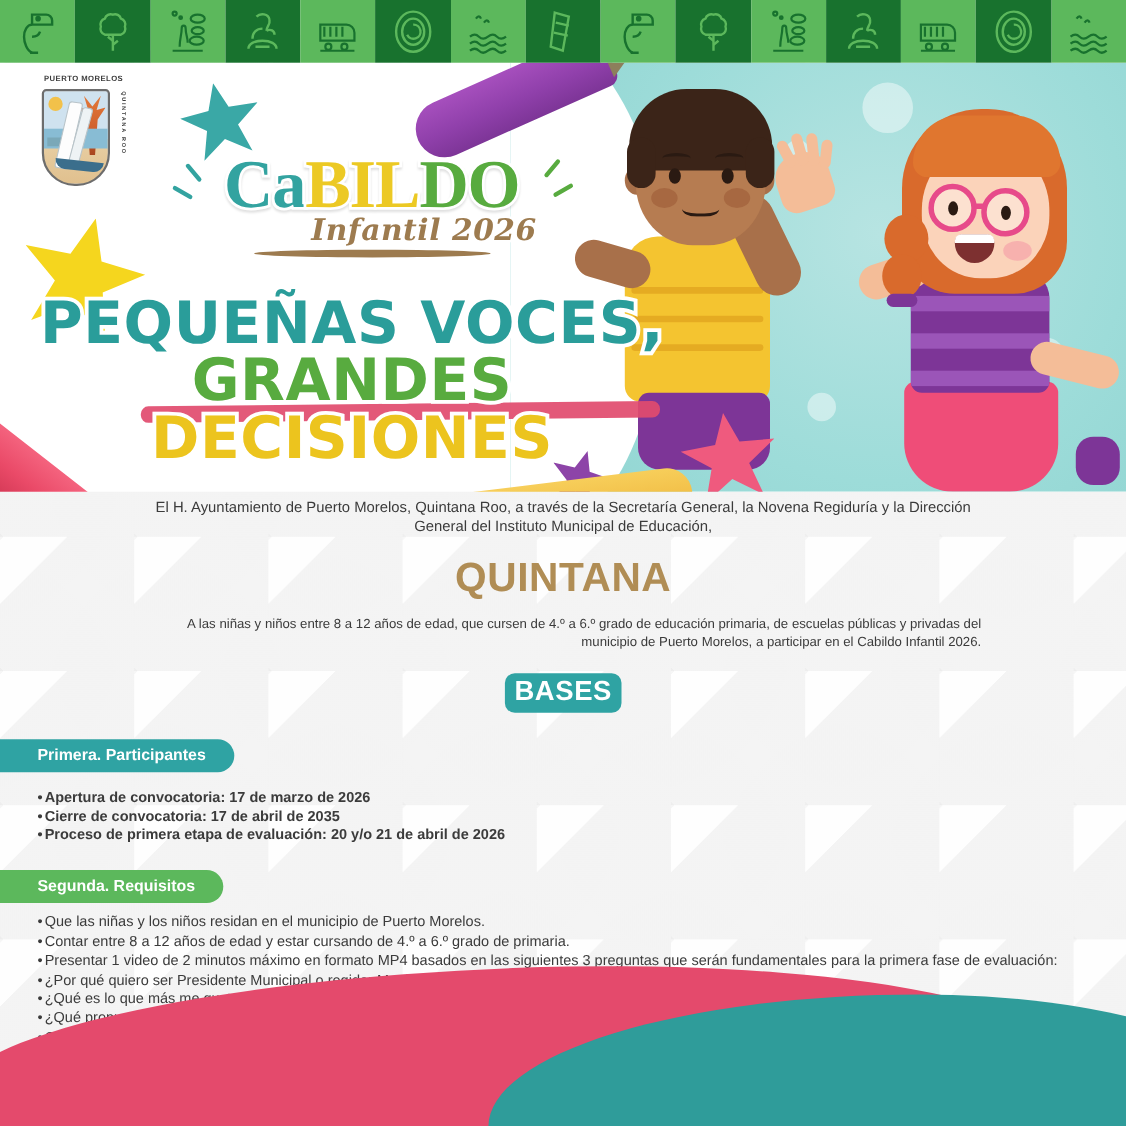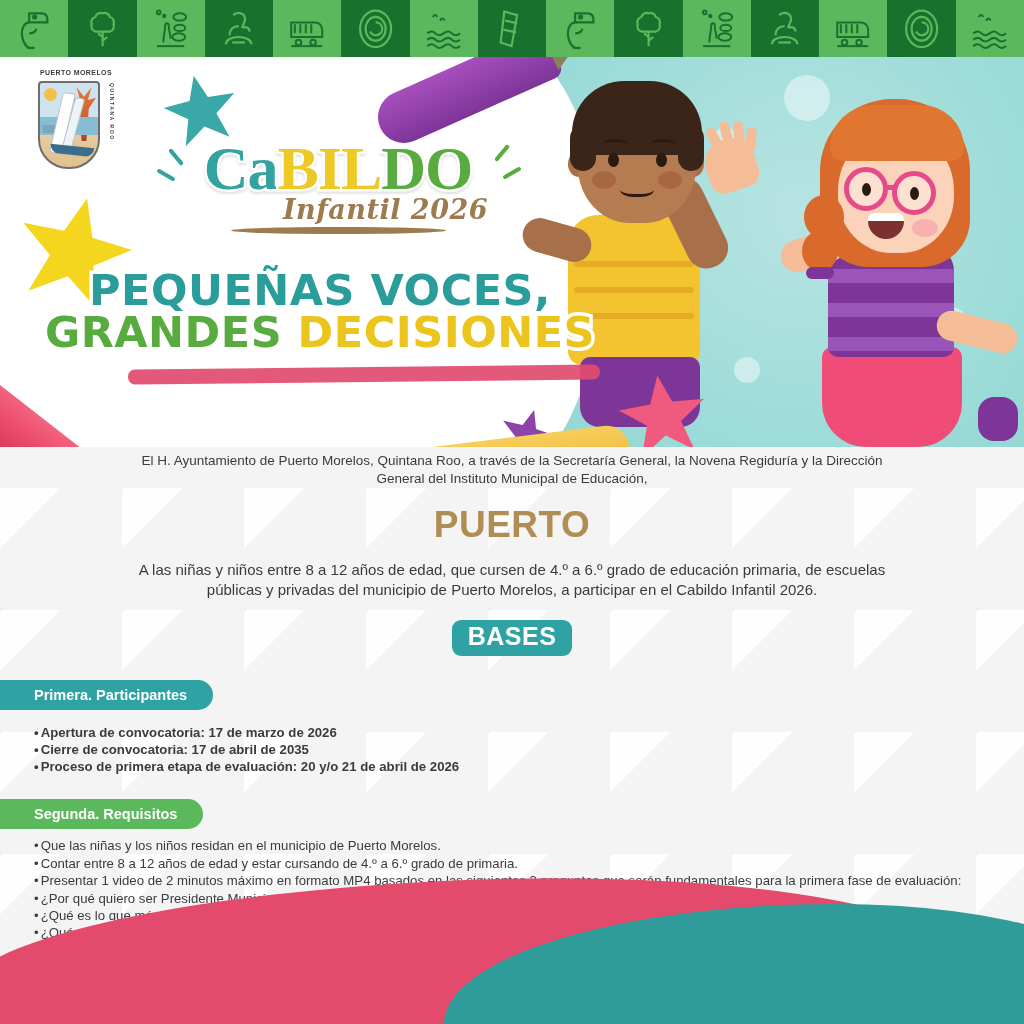--- a/index.html
+++ b/index.html
@@ -225,21 +225,21 @@
 
   
   .headline {
     position: absolute;
     top: 212px; left: 0;
     width: 640px;
     z-index: 7;
     text-align: center;
     font-family: "DejaVu Sans", sans-serif;
     font-weight: bold;
-    font-size: 43px;
+    font-size: 53px;
     line-height: 0.98;
     letter-spacing: 0.5px;
     -webkit-text-stroke: 7px #ffffff;
     paint-order: stroke fill;
   }
   .headline .l1 { color: #2a9d9a; }
   .headline .g  { color: #58ab3f; }
   .headline .d  { color: #ecc41e; }
   .brush {
     position: absolute;
@@ -267,30 +267,30 @@
     text-align: center;
     margin-top: 16px;
     font-size: 37px;
     font-weight: bold;
     color: #b08d55;
     letter-spacing: 0.5px;
   }
   .subintro {
     width: 760px;
     margin: 14px auto 0;
-    text-align: center;
-    font-size: 15px;
+    text-align: right;
+    font-size: 12px;
     line-height: 1.33;
     color: #3b3b3b;
   }
 
   .bases-badge {
     display: block;
     margin: 20px auto 0;
-    width: 120px;
+    width: 106px;
     background: #2fa3a3;
     color: #ffffff;
     border-radius: 9px;
     text-align: center;
     font-size: 25px;
     font-weight: bold;
     padding: 2px 0 5px;
     letter-spacing: 0.5px;
   }
 
@@ -603,21 +603,21 @@
       <div class="l1">PEQUEÑAS VOCES,</div>
       <div><span class="g">GRANDES </span><span class="d">DECISIONES</span></div>
     </div>
     <div class="brush"></div>
   </div>
 
   <div class="body-wrap">
 
     <p class="intro">El H. Ayuntamiento de Puerto Morelos, Quintana Roo, a través de la Secretaría General, la Novena Regiduría y la Dirección General del Instituto Municipal de Educación,</p>
 
-    <div class="convoca">PUERTO</div>
+    <div class="convoca">QUINTANA</div>
 
     <p class="subintro">A las niñas y niños entre 8 a 12 años de edad, que cursen de 4.º a 6.º grado de educación primaria, de escuelas públicas y privadas del municipio de Puerto Morelos, a participar en el Cabildo Infantil 2026.</p>
 
     <div class="bases-badge">BASES</div>
 
     <div>
       <div class="sec-badge teal">Primera. Participantes</div>
       <ul class="bullets bold">
         <li>Apertura de convocatoria: 17 de marzo de 2026</li>
         <li>Cierre de convocatoria: 17 de abril de 2035</li>

